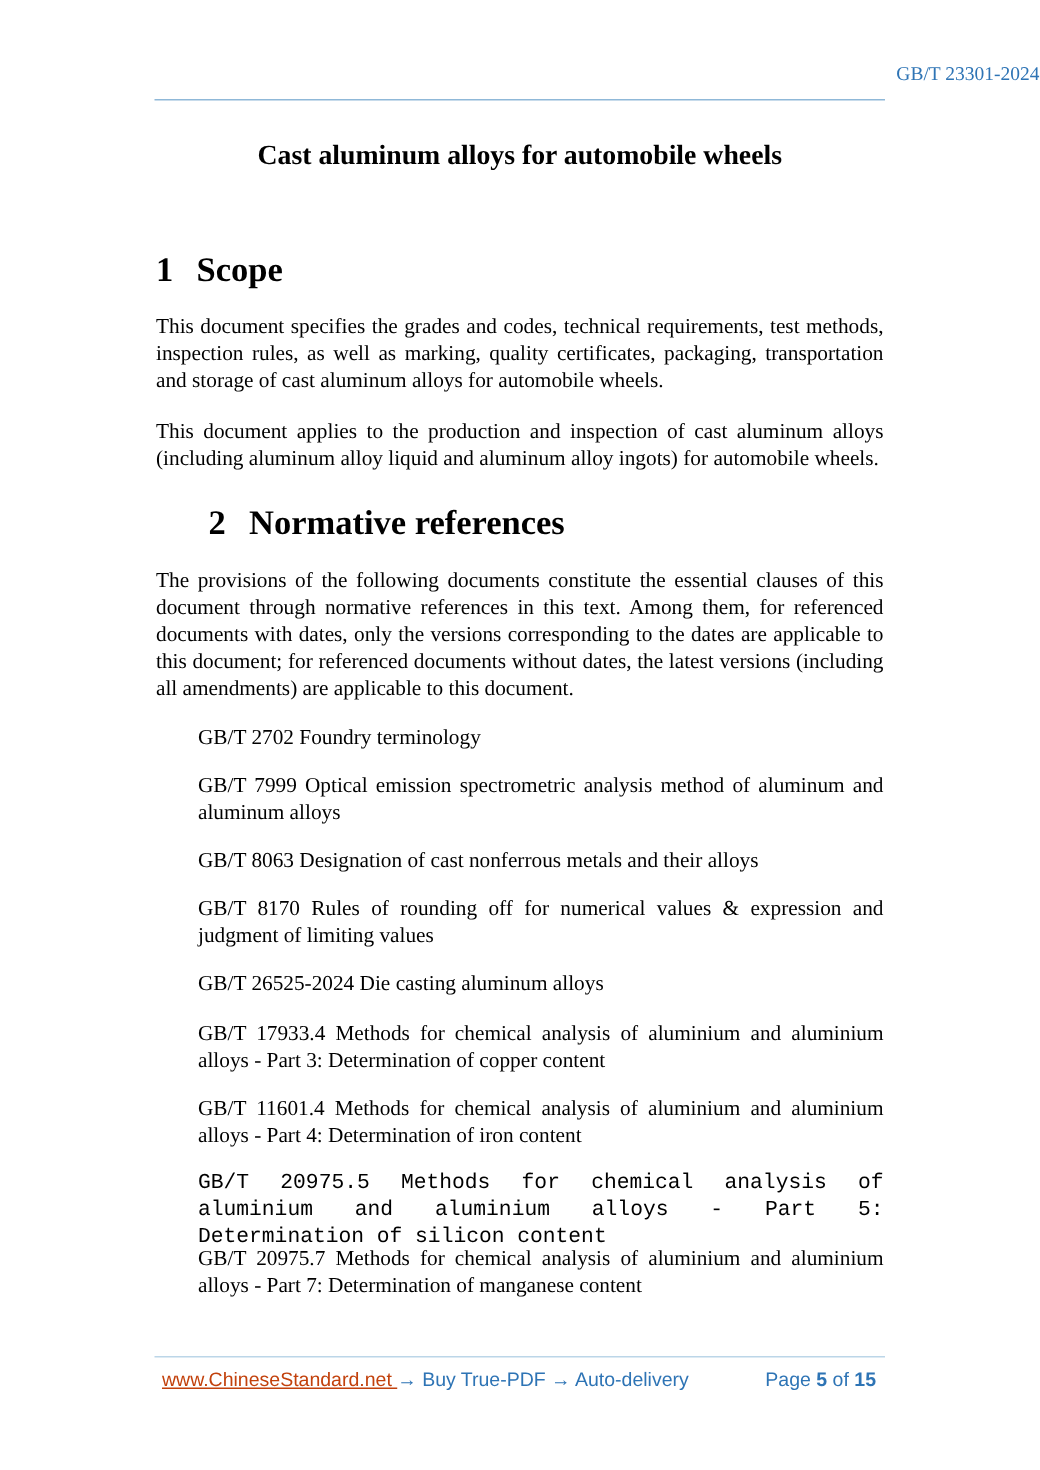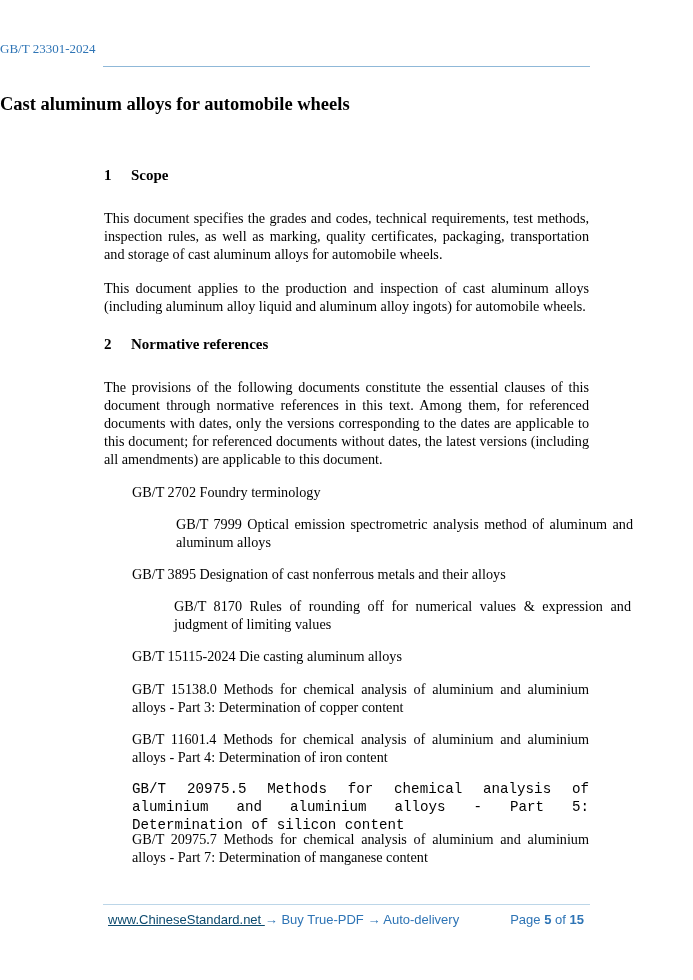--- a/index.html
+++ b/index.html
@@ -1,62 +1,62 @@
 <!DOCTYPE html>
 <html><head>
   <meta charset="utf-8">
   <style>
     html, body { margin: 0; padding: 0; background: #ffffff; }
     body { width: 693px; height: 980px; position: relative; overflow: hidden;
            font-family: "Liberation Serif", "DejaVu Serif", serif; color: #000; }
-    .header-code { position: absolute; top: 41px; left: 0; width: 693px; text-align: left;
+    .header-code { position: absolute; top: 41px; left: 0; width: 693px; text-align: right;
            font-size: 13px; color: #2e74b5; }
     .header-rule { position: absolute; top: 66px; left: 103px; width: 487px; height: 0;
            border-top: 1px solid #8fb8d8; }
-    .title { position: absolute; top: 94px; left: 0; width: 693px; text-align: left;
+    .title { position: absolute; top: 94px; left: 0; width: 693px; text-align: center;
            font-size: 18.5px; font-weight: bold; }
-    .h1 { position: absolute; left: 104px; font-size: 15px; font-weight: bold; }
+    .h1 { position: absolute; left: 104px; font-size: 23px; font-weight: bold; }
     .h1 .num { display: inline-block; width: 27px; }
     .para { position: absolute; left: 104px; width: 485px; font-size: 14.2px; line-height: 18px;
            text-align: justify; }
     .ref { position: absolute; left: 132px; width: 457px; font-size: 14.2px; line-height: 18px;
            text-align: justify; }
     .footer-rule { position: absolute; top: 904px; left: 103px; width: 487px; height: 0;
            border-top: 1px solid #bcd6e8; }
     .footer { position: absolute; top: 912px; left: 108px; width: 480px; height: 18px;
            font-family: "Liberation Sans", "DejaVu Sans", sans-serif; font-size: 13px; color: #2e74b5; }
-    .footer a { color: #0c4a6e; text-decoration: underline; }
+    .footer a { color: #c2410c; text-decoration: underline; }
     .footer .page { position: absolute; right: 4px; top: 0; }
     .footer .page b { font-weight: bold; }
   </style>
 </head>
 <body>
 
 <div class="header-code">GB/T 23301-2024</div>
 <div class="header-rule"></div>
 
 <div class="title">Cast aluminum alloys for automobile wheels</div>
 
 <div class="h1" style="top:167px;">
   <span class="num">1</span><span>Scope</span>
 </div>
 <div class="para" style="top:209px;">This document specifies the grades and codes, technical requirements, test methods, inspection rules, as well as marking, quality certificates, packaging, transportation and storage of cast aluminum alloys for automobile wheels.</div>
 <div class="para" style="top:279px;">This document applies to the production and inspection of cast aluminum alloys (including aluminum alloy liquid and aluminum alloy ingots) for automobile wheels.</div>
 
-<div class="h1" style="top:336px;">
+<div class="h1" style="top:336px;margin-left:35px;">
   <span class="num">2</span><span>Normative references</span>
 </div>
 <div class="para" style="top:378px;">The provisions of the following documents constitute the essential clauses of this document through normative references in this text. Among them, for referenced documents with dates, only the versions corresponding to the dates are applicable to this document; for referenced documents without dates, the latest versions (including all amendments) are applicable to this document.</div>
 
 <div class="ref" style="top:483px;">GB/T 2702 Foundry terminology</div>
-<div class="ref" style="top:515px;margin-left:44px;">GB/T 7999 Optical emission spectrometric analysis method of aluminum and aluminum alloys</div>
-<div class="ref" style="top:565px;">GB/T 3895 Designation of cast nonferrous metals and their alloys</div>
-<div class="ref" style="top:597px;margin-left:42px;">GB/T 8170 Rules of rounding off for numerical values &amp; expression and judgment of limiting values</div>
-<div class="ref" style="top:647px;">GB/T 15115-2024 Die casting aluminum alloys</div>
-<div class="ref" style="top:680px;">GB/T 15138.0 Methods for chemical analysis of aluminium and aluminium alloys - Part 3: Determination of copper content</div>
+<div class="ref" style="top:515px;">GB/T 7999 Optical emission spectrometric analysis method of aluminum and aluminum alloys</div>
+<div class="ref" style="top:565px;">GB/T 8063 Designation of cast nonferrous metals and their alloys</div>
+<div class="ref" style="top:597px;">GB/T 8170 Rules of rounding off for numerical values &amp; expression and judgment of limiting values</div>
+<div class="ref" style="top:647px;">GB/T 26525-2024 Die casting aluminum alloys</div>
+<div class="ref" style="top:680px;">GB/T 17933.4 Methods for chemical analysis of aluminium and aluminium alloys - Part 3: Determination of copper content</div>
 <div class="ref" style="top:730px;">GB/T 11601.4 Methods for chemical analysis of aluminium and aluminium alloys - Part 4: Determination of iron content</div>
 <div class="ref" style="top:780px;font-family:Liberation Mono, monospace;">GB/T 20975.5 Methods for chemical analysis of aluminium and aluminium alloys - Part 5: Determination of silicon content</div>
 <div class="ref" style="top:830px;">GB/T 20975.7 Methods for chemical analysis of aluminium and aluminium alloys - Part 7: Determination of manganese content</div>
 
 <div class="footer-rule"></div>
 <div class="footer">
   <a href="#">www.ChineseStandard.net </a><span>→ Buy True-PDF → Auto-delivery</span>
   <span class="page">
     <span>Page</span>
     <b>5</b>

